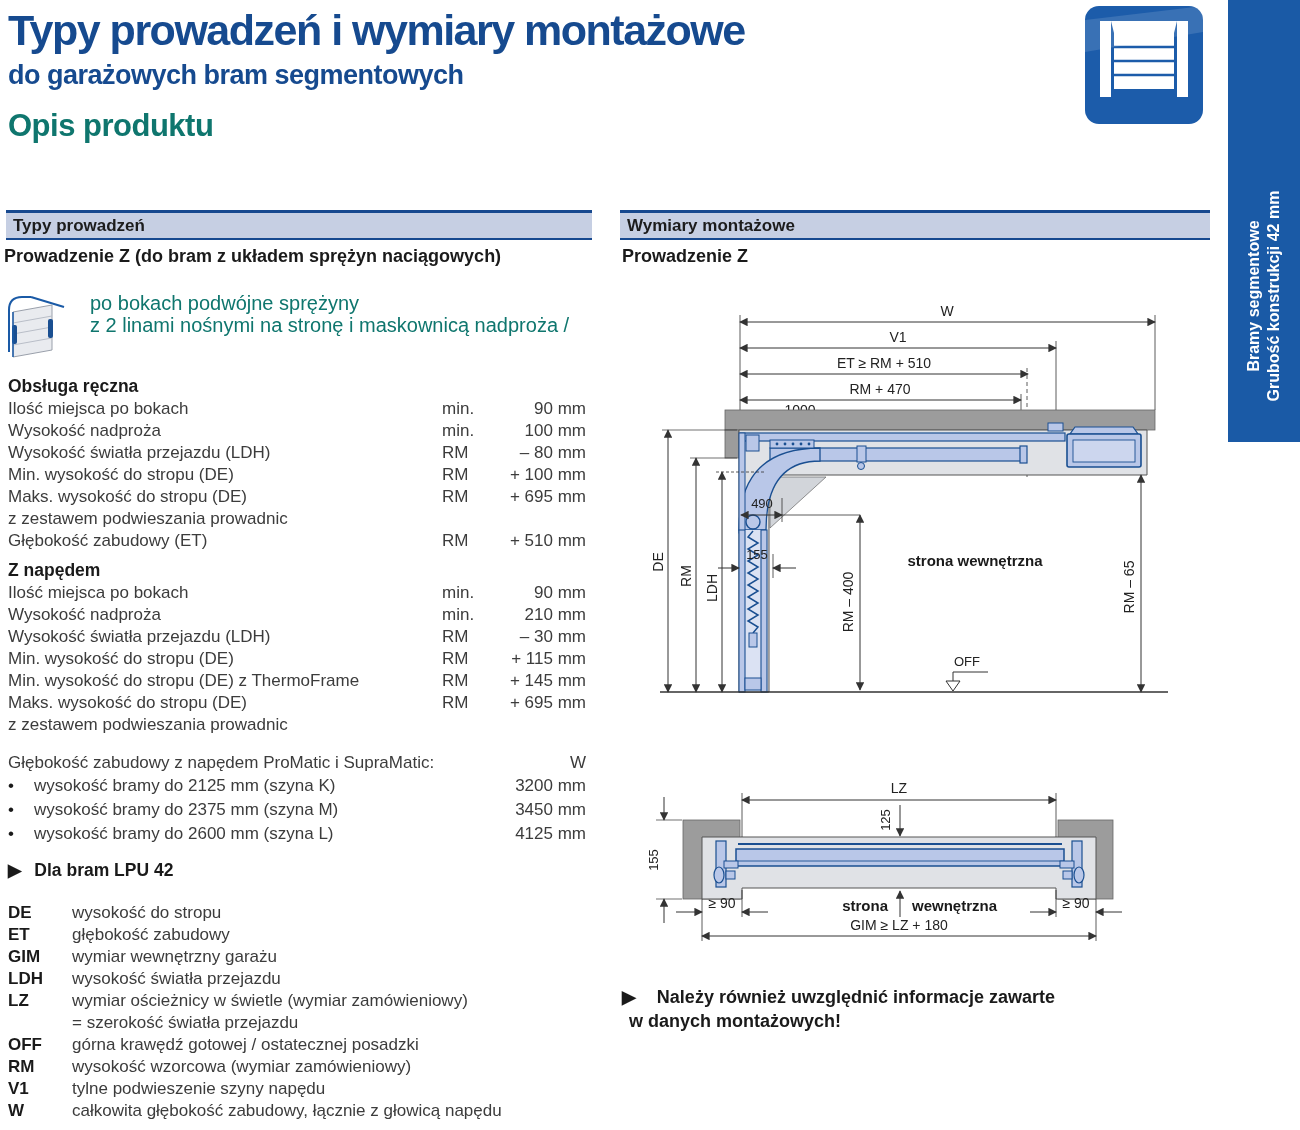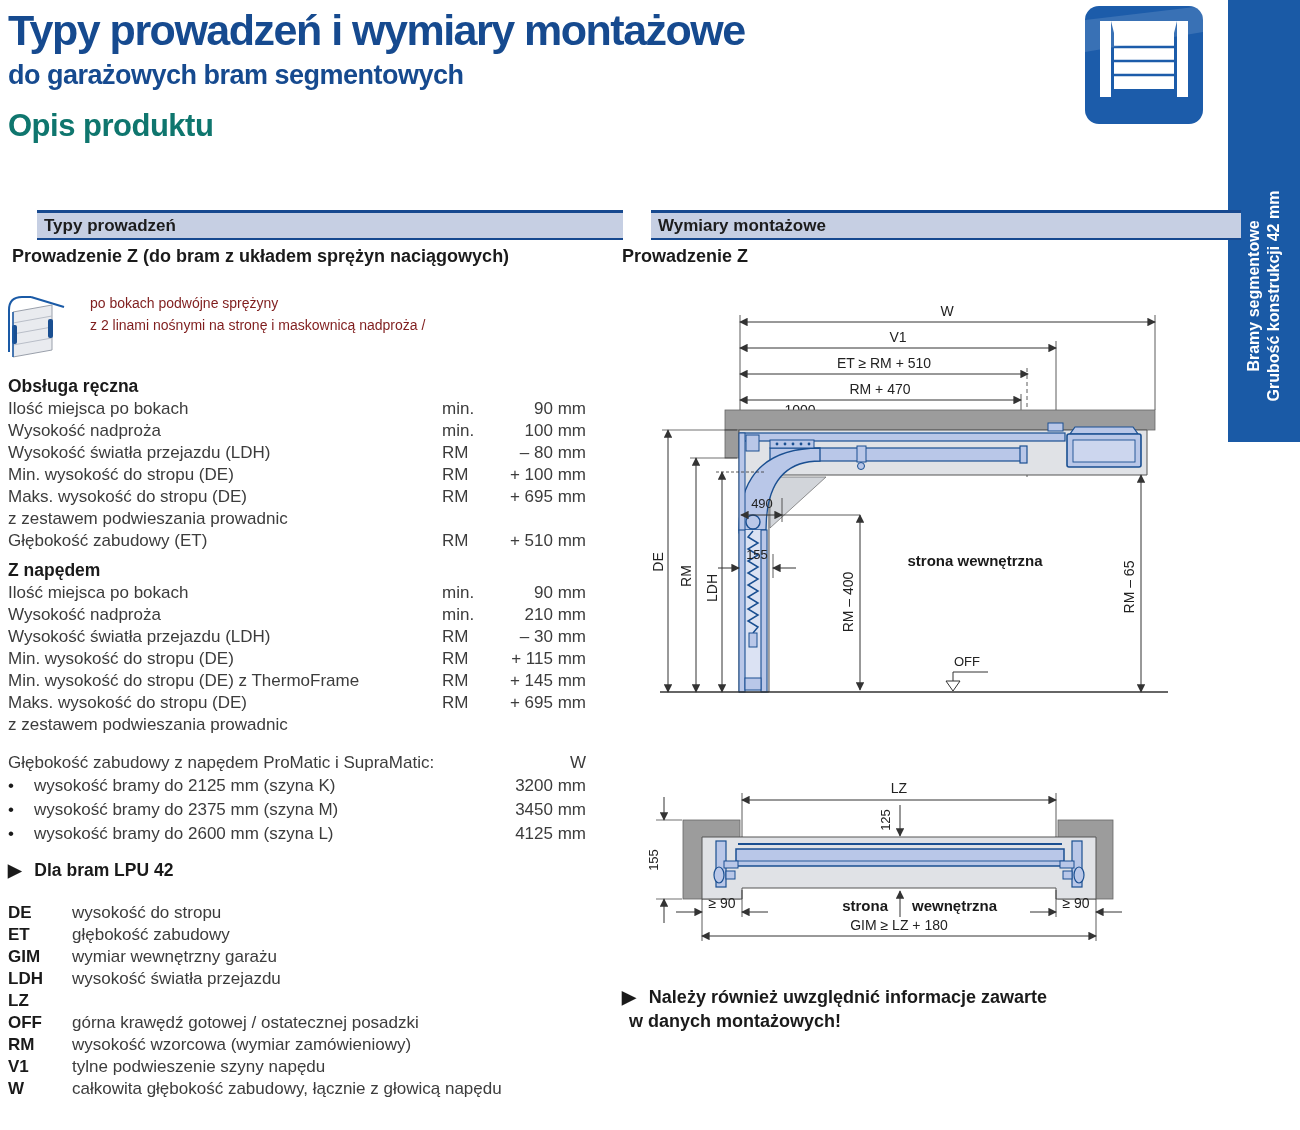--- a/index.html
+++ b/index.html
@@ -4,24 +4,24 @@
 <style>
   html,body{margin:0;padding:0;}
   body{width:1300px;height:1130px;background:#fff;font-family:"Liberation Sans",sans-serif;
        position:relative;overflow:hidden;color:#3c3c3c;}
   .abs{position:absolute;}
   .h-title{font-weight:bold;color:#164a8f;font-size:43px;letter-spacing:-1.5px;white-space:nowrap;}
   .h-sub{font-weight:bold;color:#164a8f;font-size:27px;letter-spacing:-0.5px;white-space:nowrap;}
   .h-opis{font-weight:bold;color:#0f766e;font-size:31px;letter-spacing:-0.5px;}
   .bar{background:#c6cfe3;border-top:3px solid #17498f;border-bottom:2px solid #17498f;
        height:30px;display:flex;align-items:center;padding-left:7px;font-size:17px;
-       font-weight:bold;color:#1c1c1c;box-sizing:border-box;margin-left:31px;}
+       font-weight:bold;color:#1c1c1c;box-sizing:border-box;}
   .subhead{font-size:18px;font-weight:bold;color:#1a1a1a;white-space:nowrap;}
   .sechead{font-size:17.5px;font-weight:bold;color:#1a1a1a;height:24px;line-height:24px;}
-  .introline{font-size:14px;line-height:22px;color:#7f1d1d;}
+  .introline{font-size:20px;line-height:22px;color:#0f766e;}
   .row{display:flex;height:22px;line-height:22px;font-size:17px;color:#3c3c3c;}
   .row .lbl{flex:1;}
   .row .ref{width:58px;}
   .row .val{width:86px;text-align:right;}
   .brow{display:flex;height:24px;line-height:24px;font-size:17px;color:#3c3c3c;}
   .brow .dot{width:26px;color:#1a1a1a;}
   .brow .lbl{flex:1;}
   .brow .val{width:100px;text-align:right;}
   .abbr{display:flex;line-height:22px;font-size:17px;color:#3c3c3c;}
   .abbr .key{width:64px;font-weight:bold;color:#1a1a1a;}
@@ -61,21 +61,21 @@
 </div>
 
 <div class="abs sidetab" style="left:1228px;top:0;width:72px;height:442px;">
   <div class="sidetab-text">
     <div>Bramy segmentowe</div>
     <div>Grubość konstrukcji 42 mm</div>
   </div>
 </div>
 
 <div class="abs bar" style="left:6px;top:210px;width:586px;">Typy prowadzeń</div>
-<div class="abs subhead" style="left:12px;top:246px;">Prowadzenie Z (do bram z układem sprężyn naciągowych)</div>
+<div class="abs subhead" style="left:4px;top:246px;">Prowadzenie Z (do bram z układem sprężyn naciągowych)</div>
 
 <div class="abs" style="left:4px;top:290px;">
   <svg width="64" height="74" viewBox="0 0 64 74">
     <path d="M5,62 V20 Q5,7 18,7 H27" fill="none" stroke="#1a5aa6" stroke-width="2"></path>
     <path d="M27,7 L60,17" fill="none" stroke="#1a5aa6" stroke-width="2"></path>
     <polygon points="9,22 48,15 48,60 9,67" fill="#e9ebef" stroke="#9aa0ab" stroke-width="1"></polygon>
     <line x1="9" y1="33" x2="48" y2="26" stroke="#b9bec8" stroke-width="1"></line>
     <line x1="9" y1="44" x2="48" y2="37" stroke="#b9bec8" stroke-width="1"></line>
     <line x1="9" y1="55" x2="48" y2="48" stroke="#b9bec8" stroke-width="1"></line>
     <rect x="8" y="35" width="5" height="19" rx="2" fill="#1a4f91"></rect>
@@ -205,20 +205,24 @@
   <div class="abbr">
       <span class="key">GIM</span>
       <span class="desc">wymiar wewnętrzny garażu</span>
     </div>
   <div class="abbr">
       <span class="key">LDH</span>
       <span class="desc">wysokość światła przejazdu</span>
     </div>
   <div class="abbr">
       <span class="key">LZ</span>
+    <span class="desc">
+      <div>wymiar ościeżnicy w świetle (wymiar zamówieniowy)</div>
+      <div>= szerokość światła przejazdu</div>
+    </span>
   </div>
   <div class="abbr">
       <span class="key">OFF</span>
       <span class="desc">górna krawędź gotowej / ostatecznej posadzki</span>
     </div>
   <div class="abbr">
       <span class="key">RM</span>
       <span class="desc">wysokość wzorcowa (wymiar zamówieniowy)</span>
     </div>
   <div class="abbr">
@@ -386,15 +390,15 @@
   <defs>
     <marker id="arr2" viewBox="0 0 10 10" refX="9" refY="5" markerWidth="8.5" markerHeight="8.5" orient="auto-start-reverse">
       <path d="M0,0 L10,5 L0,10 z" fill="#333"></path>
     </marker>
   </defs>
 </svg>
 </div>
 
 <div class="abs note" style="left:622px;top:985px;width:560px;">
   <span class="arrowmark">▶</span>
-  <span style="margin-left:8px;">Należy również uwzględnić informacje zawarte</span>
+  <span style="margin-left:16px;">Należy również uwzględnić informacje zawarte</span>
   <div style="margin-left:7px;">w danych montażowych!</div>
 </div>
 
 </body></html>

